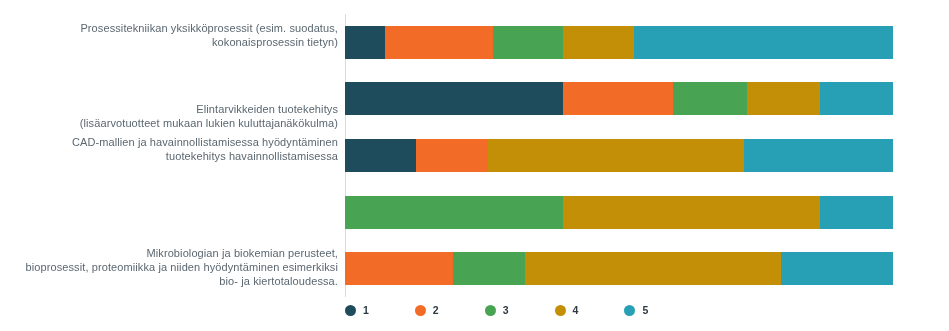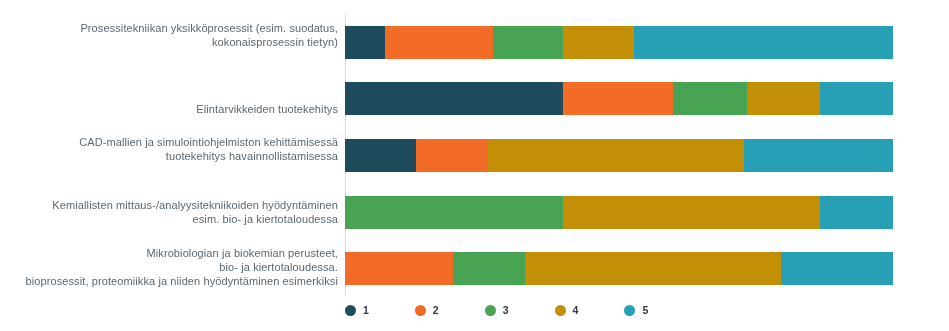--- a/index.html
+++ b/index.html
@@ -94,33 +94,30 @@
 
   <div class="axis-line"></div>
 
   <div class="labels-col">
       <div class="cat-label" style="top: 7.3px;">
         <div>Prosessitekniikan yksikköprosessit (esim. suodatus,</div>
         <div>kokonaisprosessin tietyn)</div>
       </div>
       <div class="cat-label" style="top: 80px; margin-top: 8px;">
         <div>Elintarvikkeiden tuotekehitys</div>
+        <div>(lisäarvotuotteet mukaan lukien kuluttajanäkökulma)</div>
       </div>
       <div class="cat-label" style="top: 120.5px;">
-        <div>CAD-mallien ja simulointiohjelmiston kehittämisessä</div>
+        <div>CAD-mallien ja havainnollistamisessa hyödyntäminen</div>
         <div>tuotekehitys havainnollistamisessa</div>
-      </div>
-      <div class="cat-label" style="top: 184.1px;">
-        <div>Kemiallisten mittaus-/analyysitekniikoiden hyödyntäminen</div>
-        <div>esim. bio- ja kiertotaloudessa</div>
       </div>
       <div class="cat-label" style="top: 232px;">
         <div>Mikrobiologian ja biokemian perusteet,</div>
+        <div>bioprosessit, proteomiikka ja niiden hyödyntäminen esimerkiksi</div>
         <div>bio- ja kiertotaloudessa.</div>
-        <div>bioprosessit, proteomiikka ja niiden hyödyntäminen esimerkiksi</div>
       </div>
     </div>
 
   <div class="plot-area">
       <div class="row" style="top: 11.8px; height: 33px;">
         <div class="seg" title="1: 7.3%" style="width: 7.3%; background: rgb(31, 76, 92);"></div>
         <div class="seg" title="2: 19.7%" style="width: 19.7%; background: rgb(242, 108, 40);"></div>
         <div class="seg" title="3: 12.8%" style="width: 12.8%; background: rgb(72, 163, 83);"></div>
         <div class="seg" title="4: 12.9%" style="width: 12.9%; background: rgb(194, 143, 6);"></div>
         <div class="seg" title="5: 47.3%" style="width: 47.3%; background: rgb(39, 160, 181);"></div>

